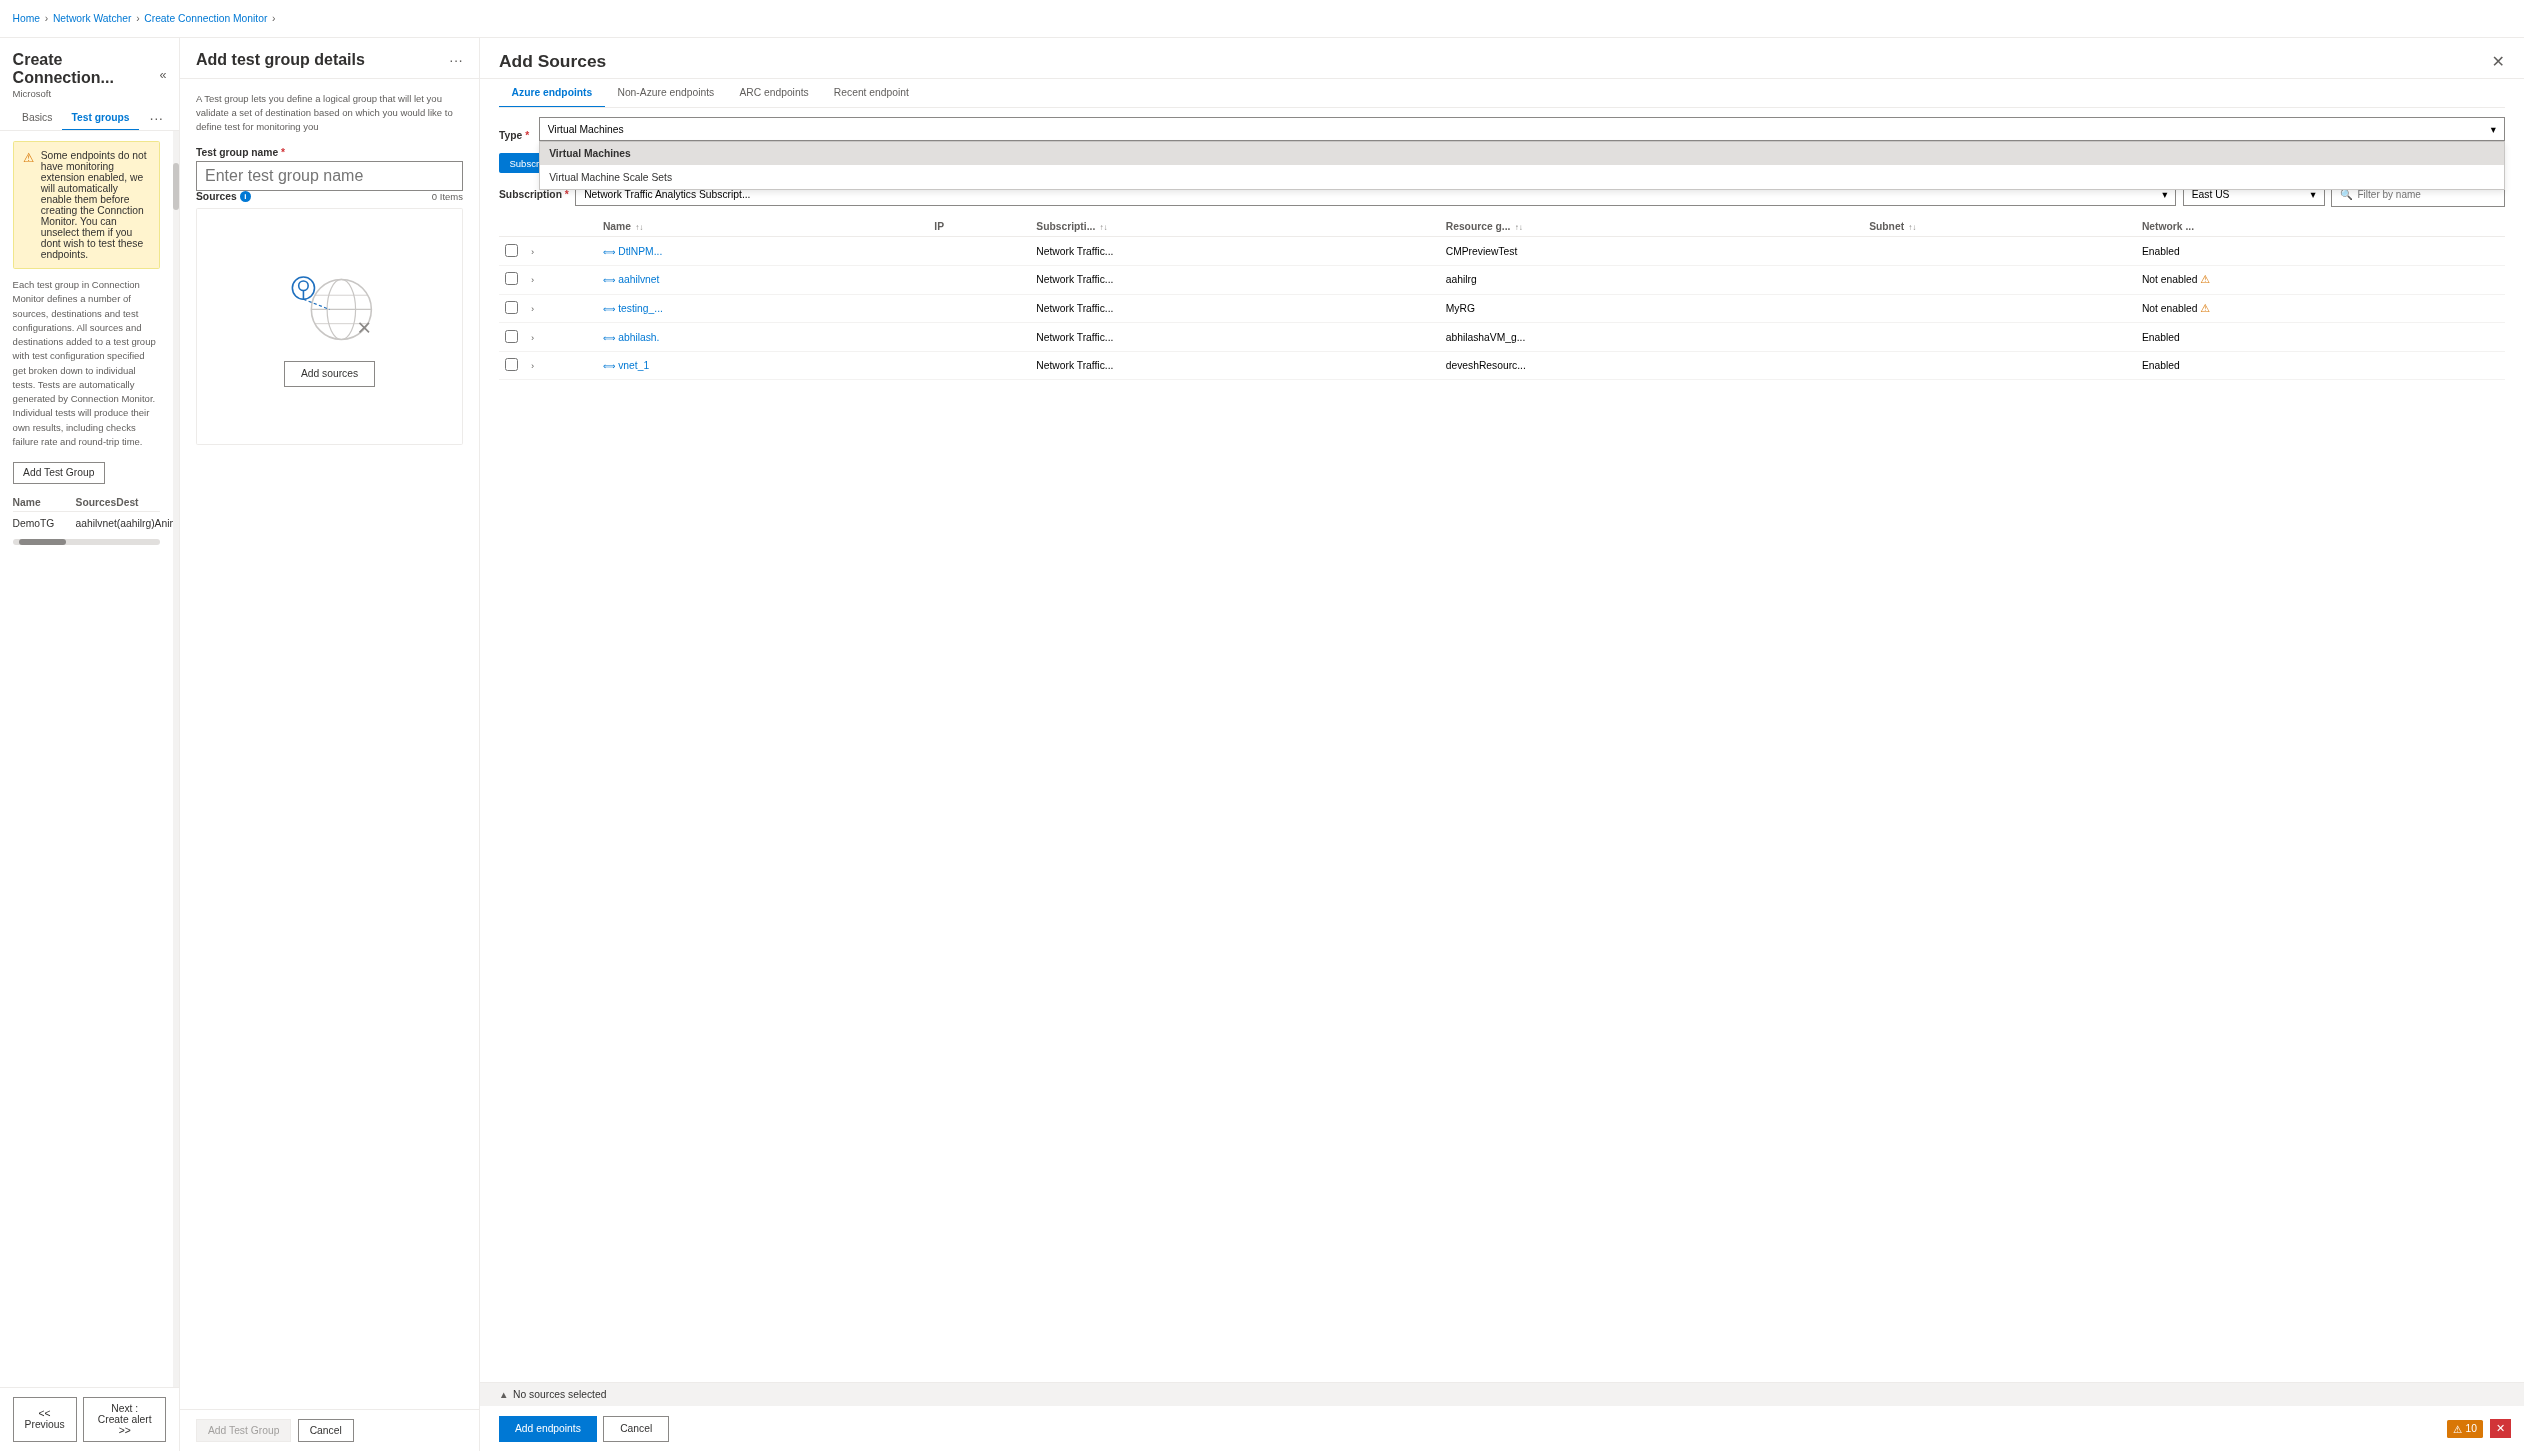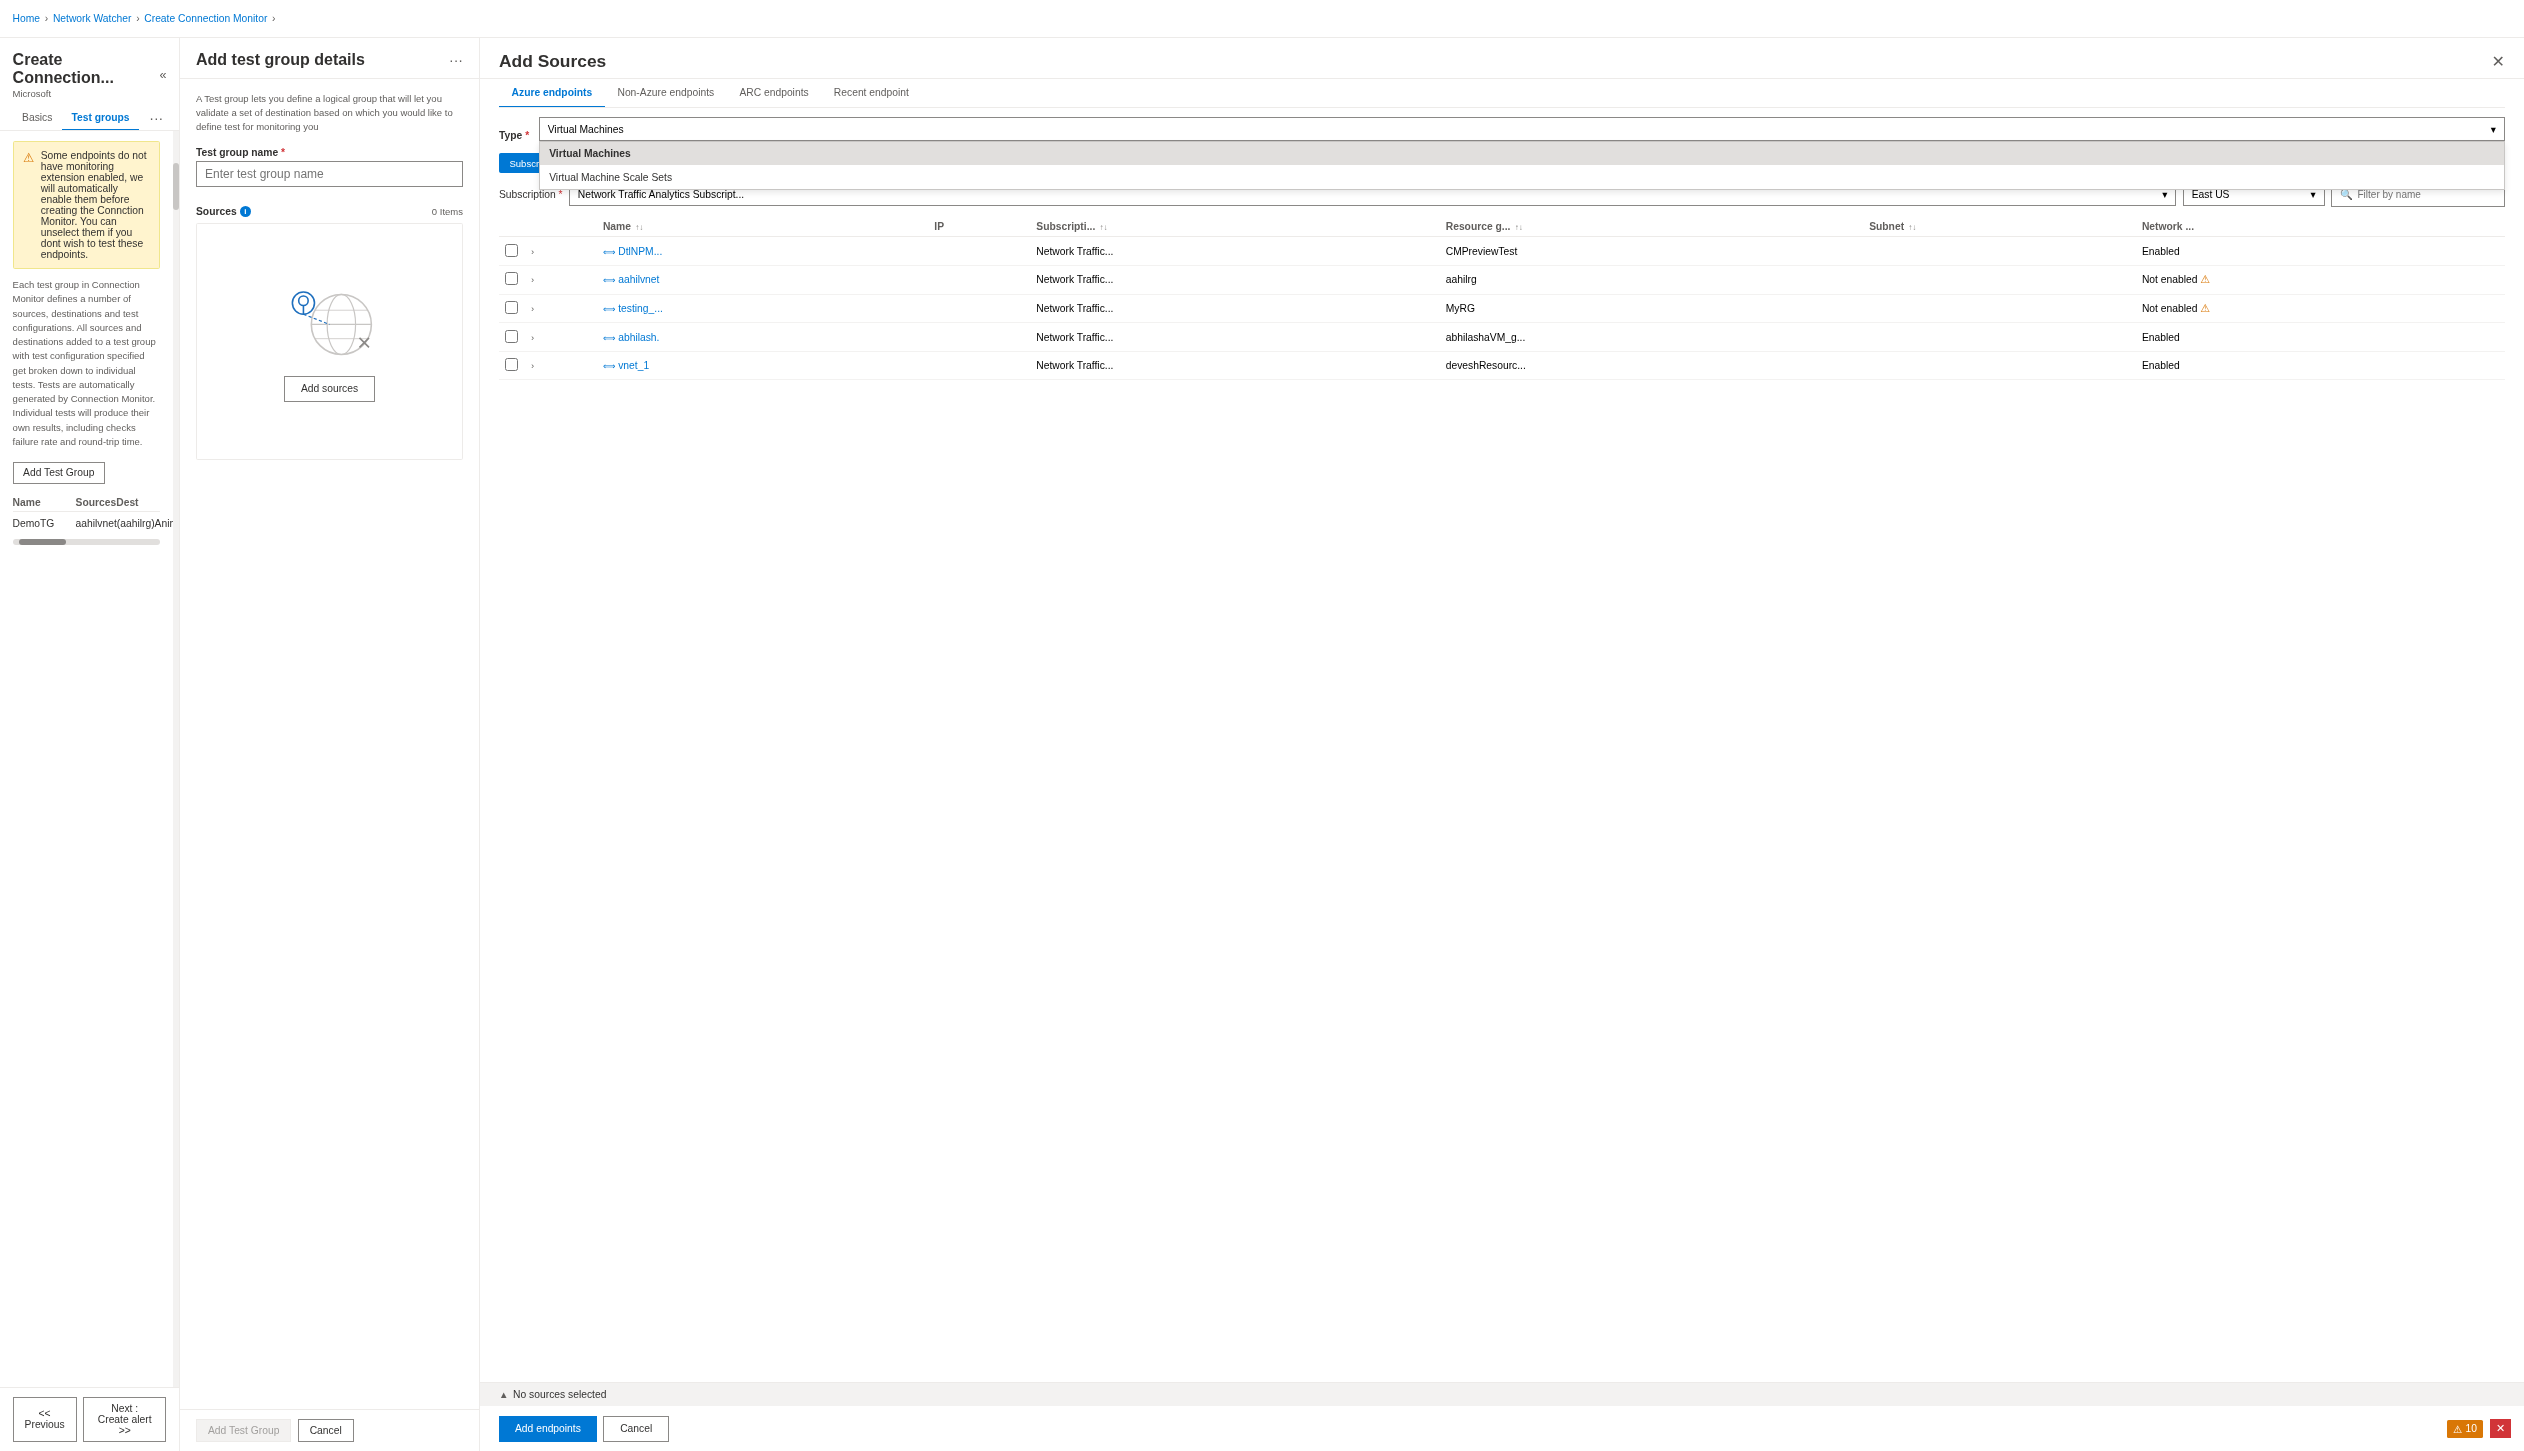--- a/index.html
+++ b/index.html
@@ -224,24 +224,24 @@
       font-size: 10.3px;
       color: #323130;
       font-weight: 600;
       margin-bottom: 3.2px;
     }
     .field-label .required { color: #d13438; }
     .text-input {
       width: 100%;
       border: 0.8px solid #8a8886;
       padding: 4.7px 8px;
-      font-size: 12px;
+      font-size: 16px;
       color: #a19f9d;
       outline: none;
-      margin-bottom: 19px;
+      margin-bottom: 0;
     }
     .sources-header {
       display: flex;
       align-items: center;
       justify-content: space-between;
       margin-bottom: 6.3px;
     }
     .sources-label {
       font-size: 10.3px;
       font-weight: 600;
@@ -428,21 +428,21 @@
 
     
     .sub-row {
       display: flex;
       align-items: center;
       gap: 6.3px;
       margin-bottom: 9.5px;
     }
     .sub-label {
       font-size: 10.3px;
-      font-weight: 400;
+      font-weight: 700;
       color: #323130;
     }
     .sub-dropdown {
       flex: 1;
       border: 0.8px solid #8a8886;
       padding: 4.7px 8px;
       font-size: 10.3px;
       background: #fff;
       cursor: pointer;
       display: flex;

